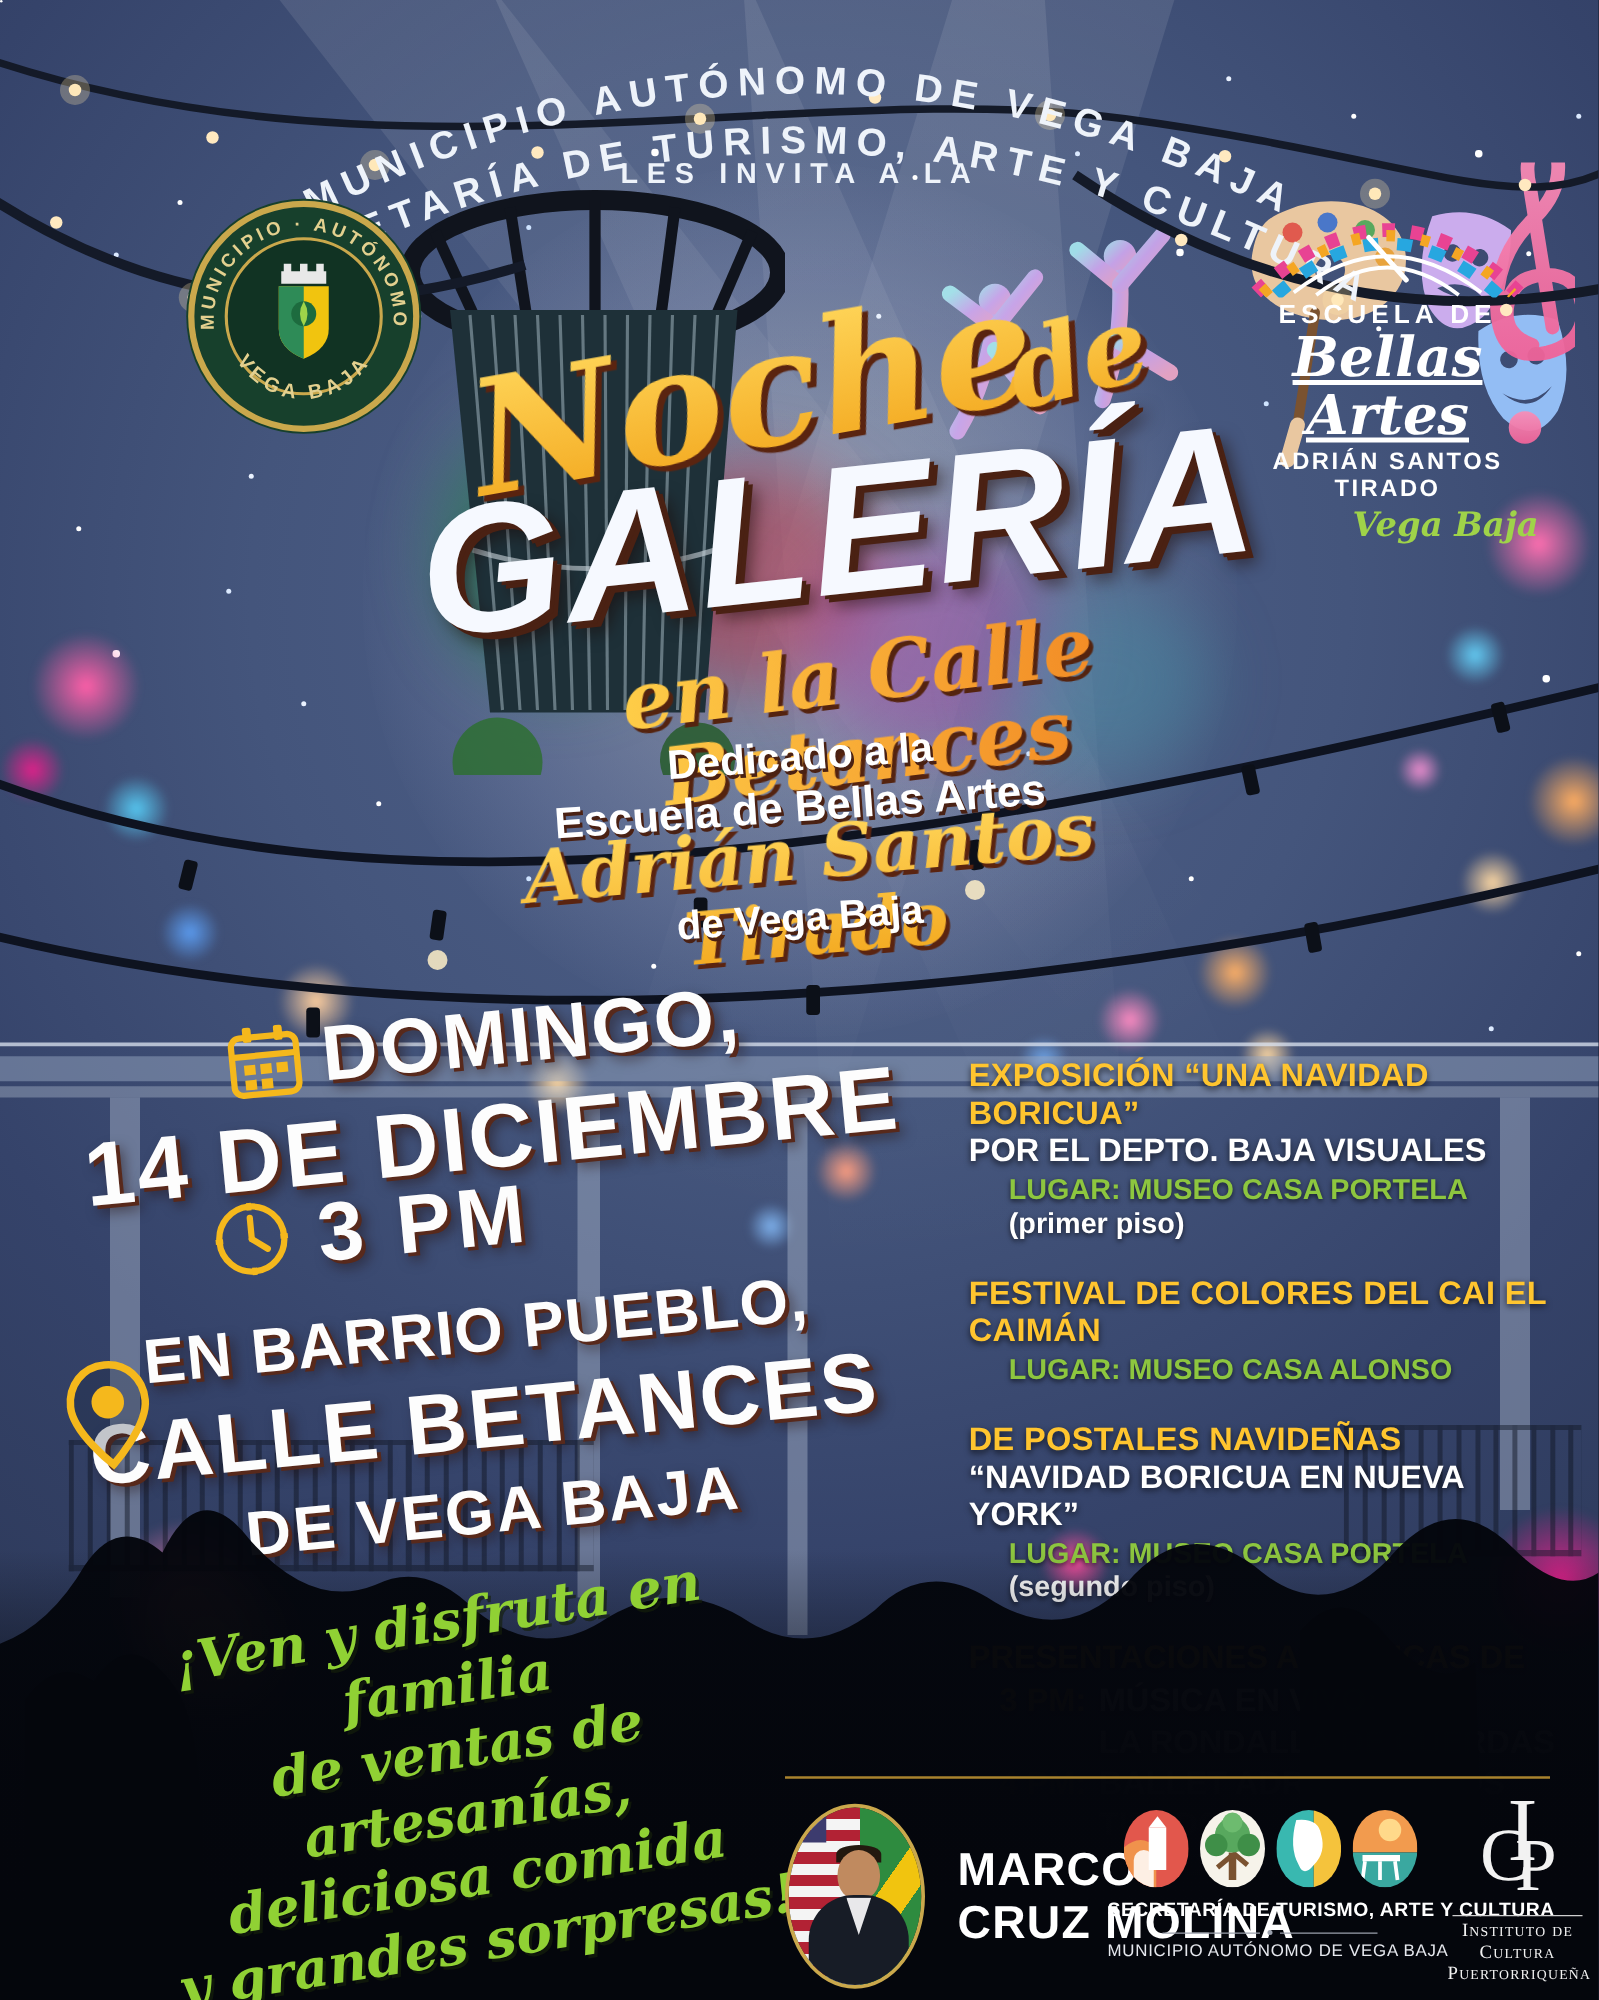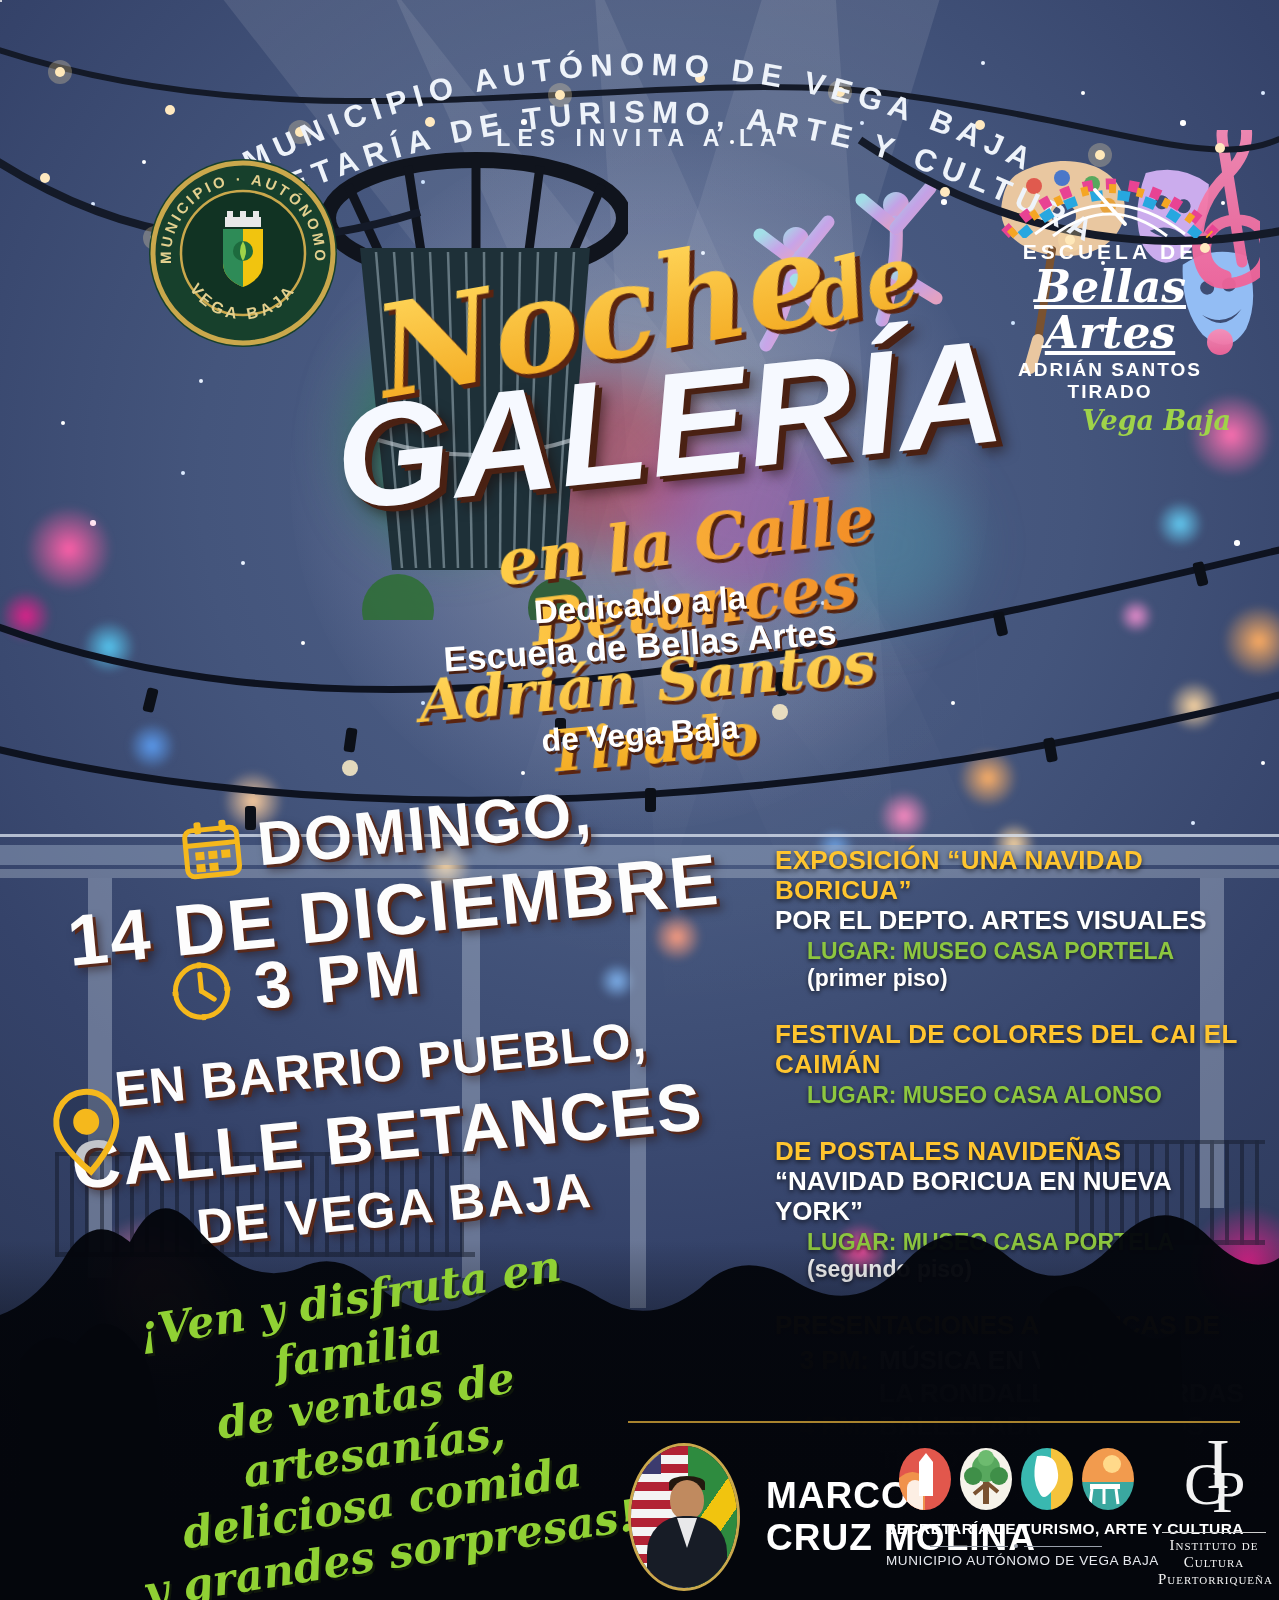--- a/index.html
+++ b/index.html
@@ -426,21 +426,21 @@
       <circle cx="36" cy="36" r="13" fill="#f5b81c"></circle>
     </svg>
     <div class="loc1 bigwhite">EN BARRIO PUEBLO,</div>
     <div class="loc2 bigwhite">CALLE BETANCES</div>
     <div class="loc3 bigwhite">DE VEGA BAJA</div>
   </div>
 
   <div class="abs events">
     <div class="ev">
       <div class="ev-title">EXPOSICIÓN “UNA NAVIDAD BORICUA”</div>
-      <div class="ev-sub">POR EL DEPTO. ARTES VISUALES</div>
+      <div class="ev-sub">POR EL DEPTO. BAJA VISUALES</div>
       <div class="ev-lugar">
         <span>LUGAR: MUSEO CASA PORTELA</span> <span class="note">(primer piso)</span>
       </div>
     </div>
     <div class="ev">
       <div class="ev-title">FESTIVAL DE COLORES DEL CAI EL CAIMÁN</div>
       <div class="ev-lugar"><span>LUGAR: MUSEO CASA ALONSO</span></div>
     </div>
     <div class="ev">
       <div class="ev-title">DE POSTALES NAVIDEÑAS</div>

